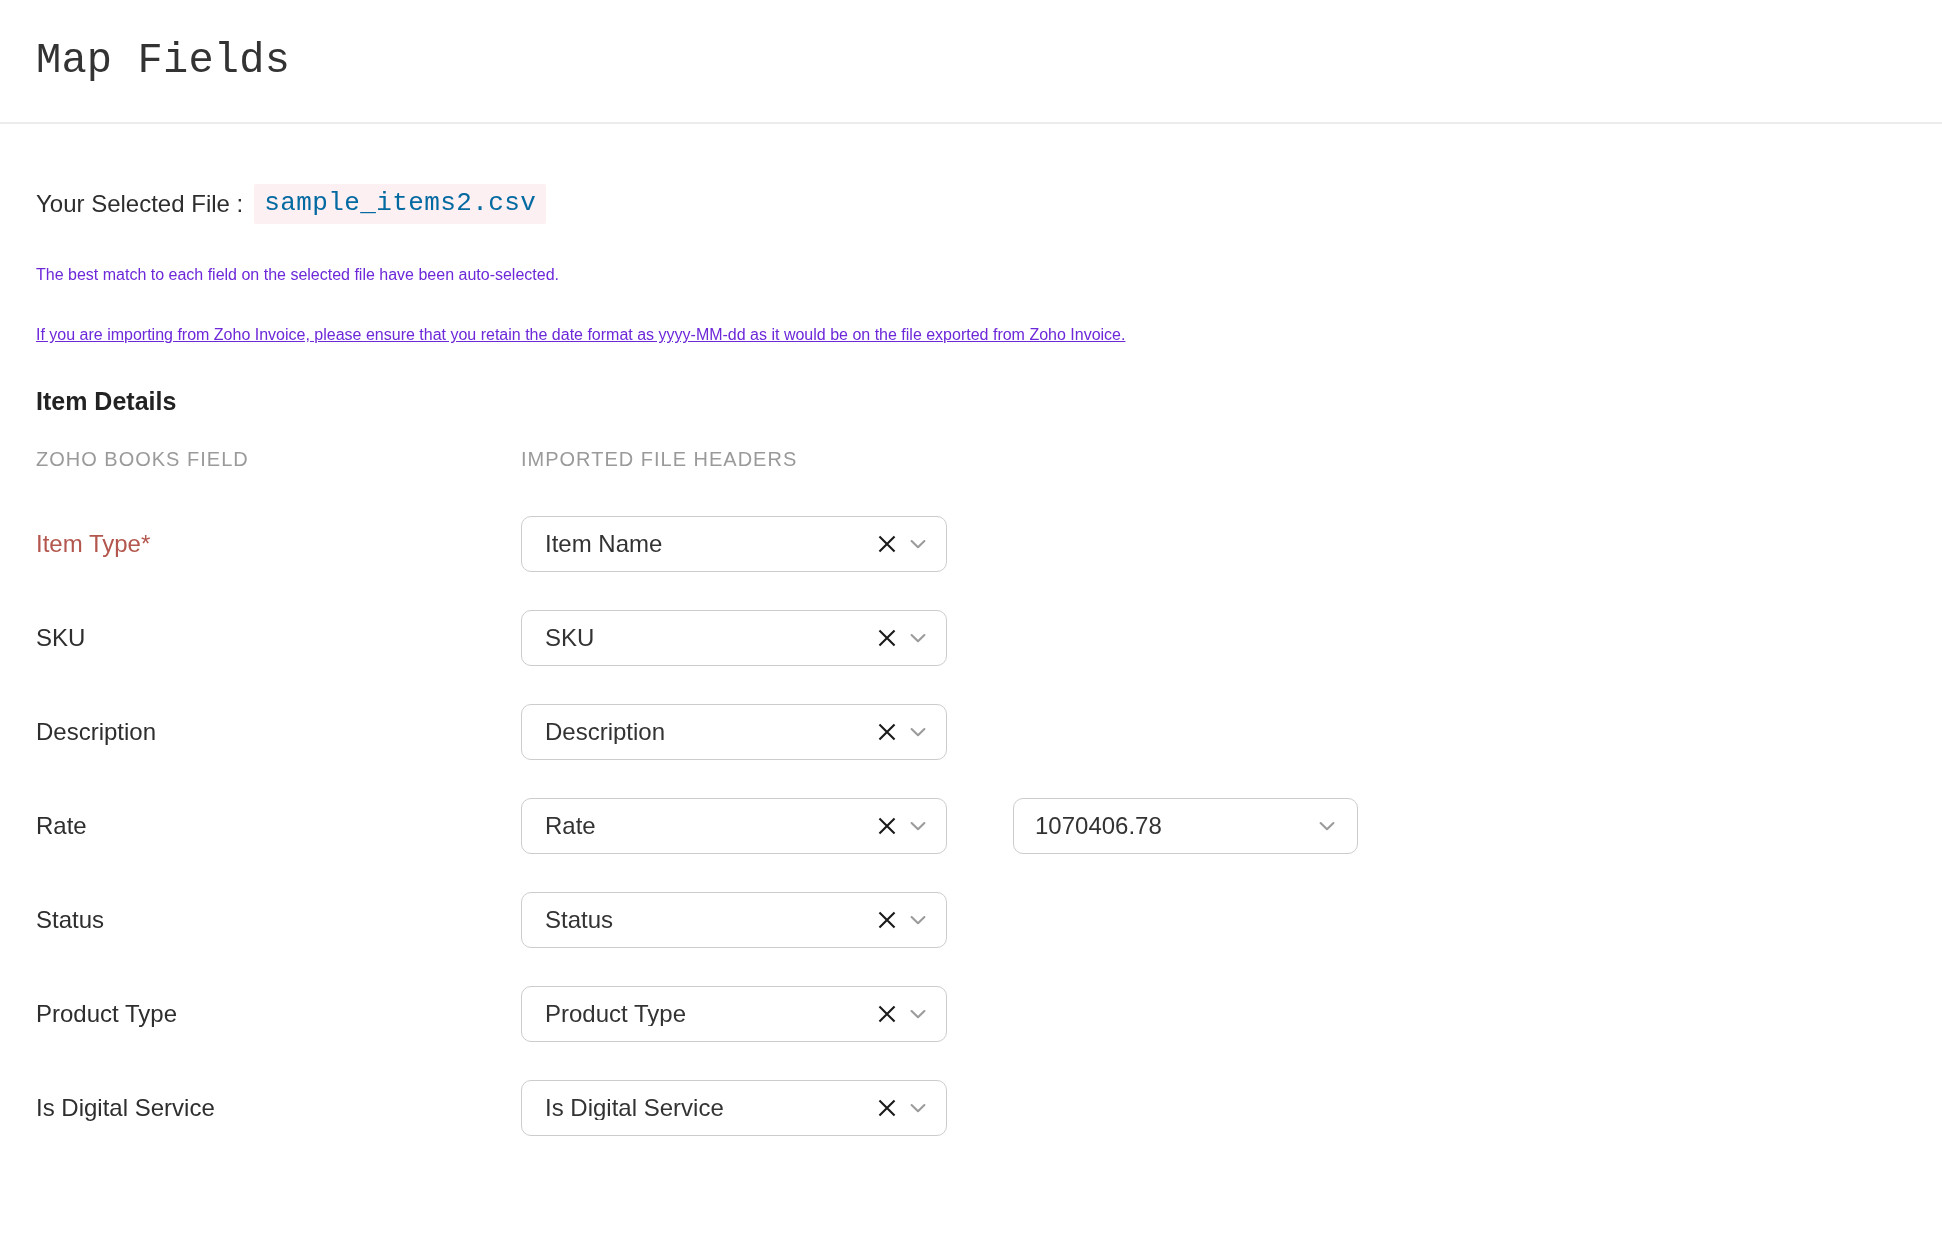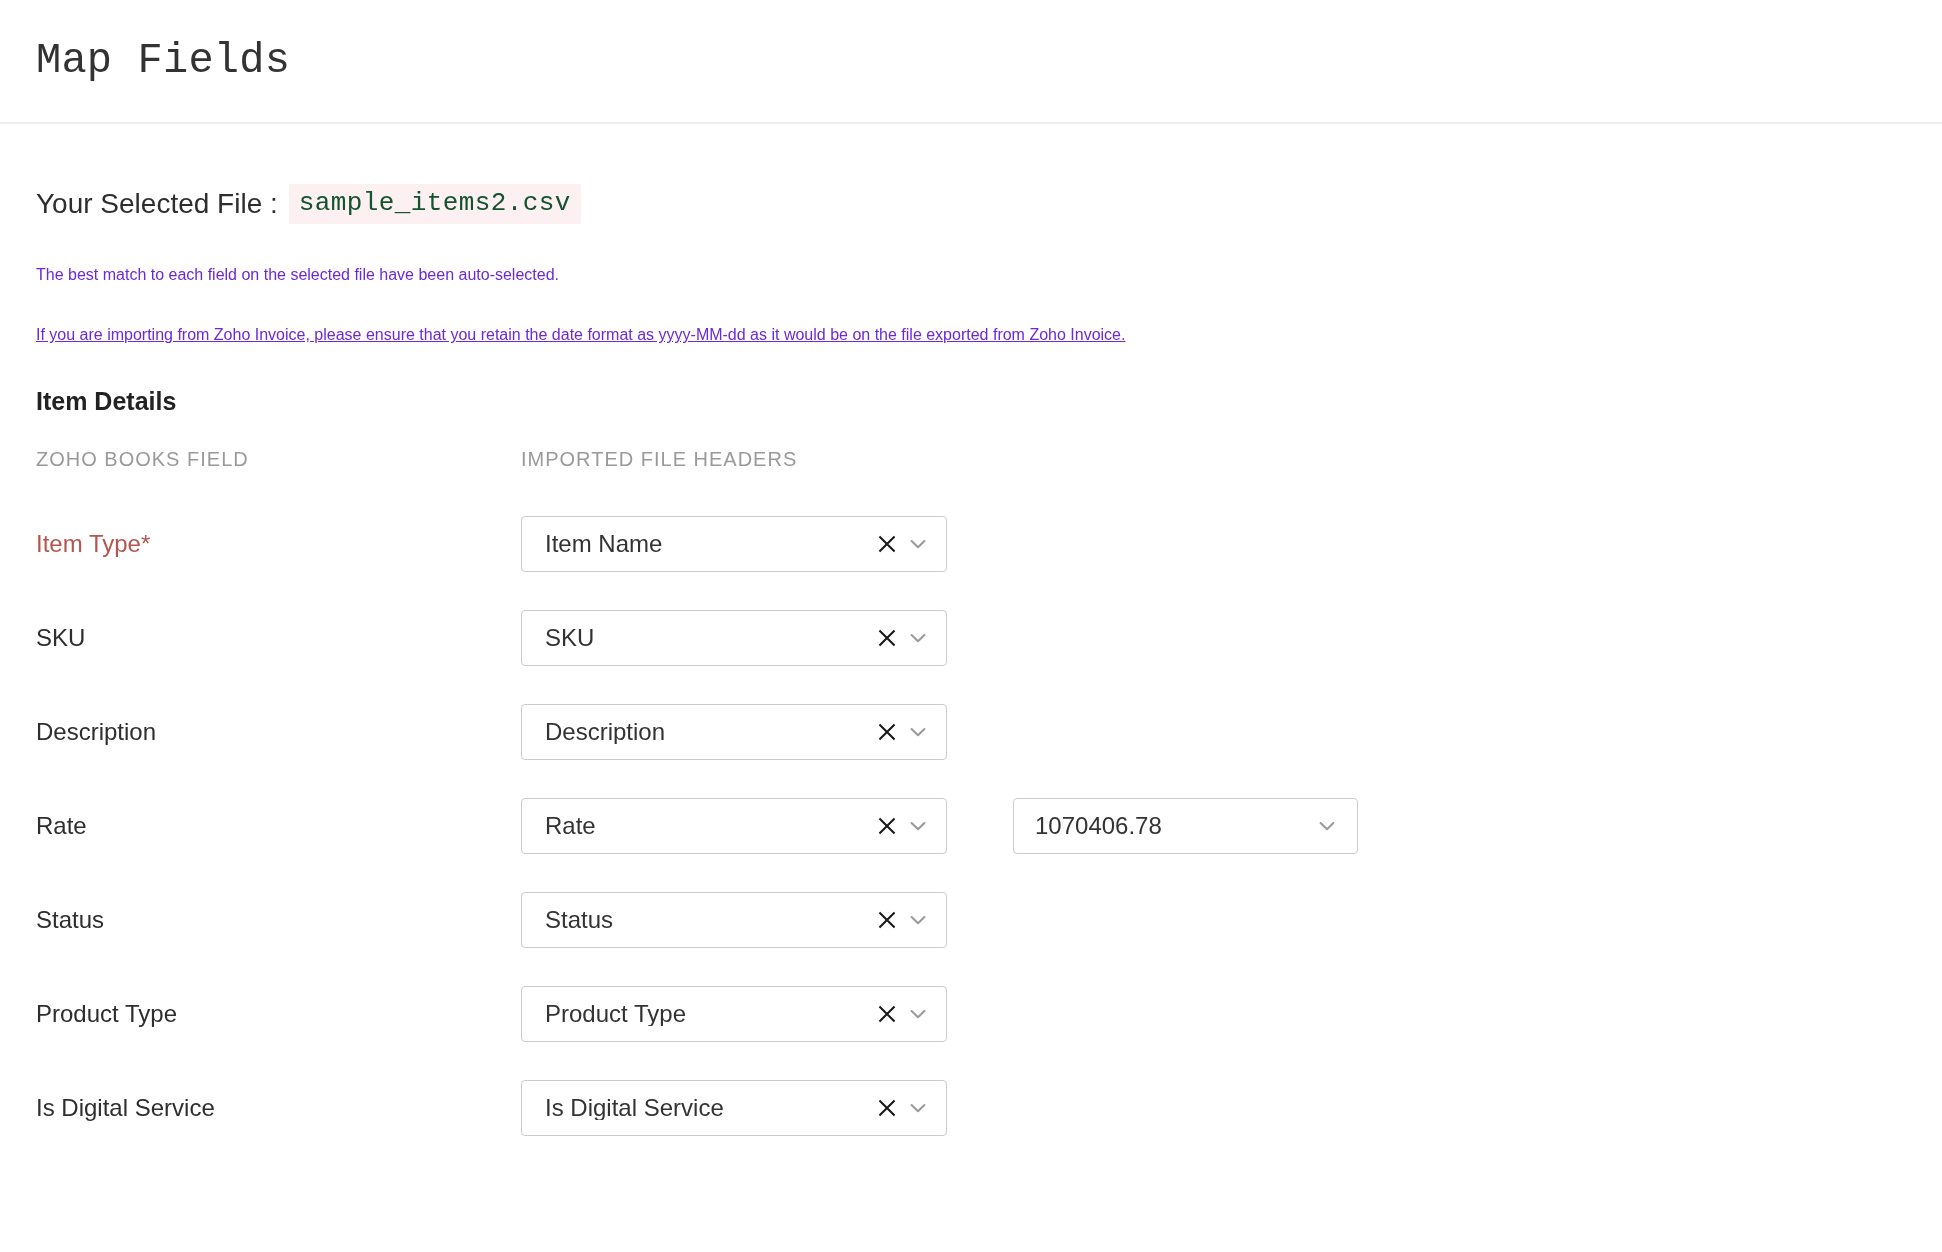--- a/index.html
+++ b/index.html
@@ -39,28 +39,28 @@
     padding: 0 36px;
   }
 
   .selected-file-row {
     display: flex;
     align-items: center;
     margin-top: 63px;
     height: 34px;
   }
   .selected-file-label {
-    font-size: 28px;
+    font-size: 24px;
     color: #2e2e2e;
     font-weight: 400;
   }
   .selected-file-chip {
     margin-left: 11px;
     background: #fcf0f3;
-    color: #14532d;
+    color: #0369a1;
     font-family: "Liberation Mono", monospace;
     font-size: 26px;
     letter-spacing: 0.4px;
     padding: 3px 10px 5px 10px;
     border-radius: 2px;
     line-height: 1.25;
     white-space: nowrap;
   }
 
   .info-line {
@@ -121,21 +121,21 @@
   .controls {
     display: flex;
     align-items: center;
   }
 
   .dropdown {
     position: relative;
     height: 56px;
     width: 426px;
     border: 1px solid #cccccc;
-    border-radius: 4px;
+    border-radius: 10px;
     background: #ffffff;
     display: flex;
     align-items: center;
     padding: 0 0 0 23px;
     cursor: pointer;
   }
   .dropdown-value {
     font-size: 24px;
     color: #333333;
     font-weight: 400;

